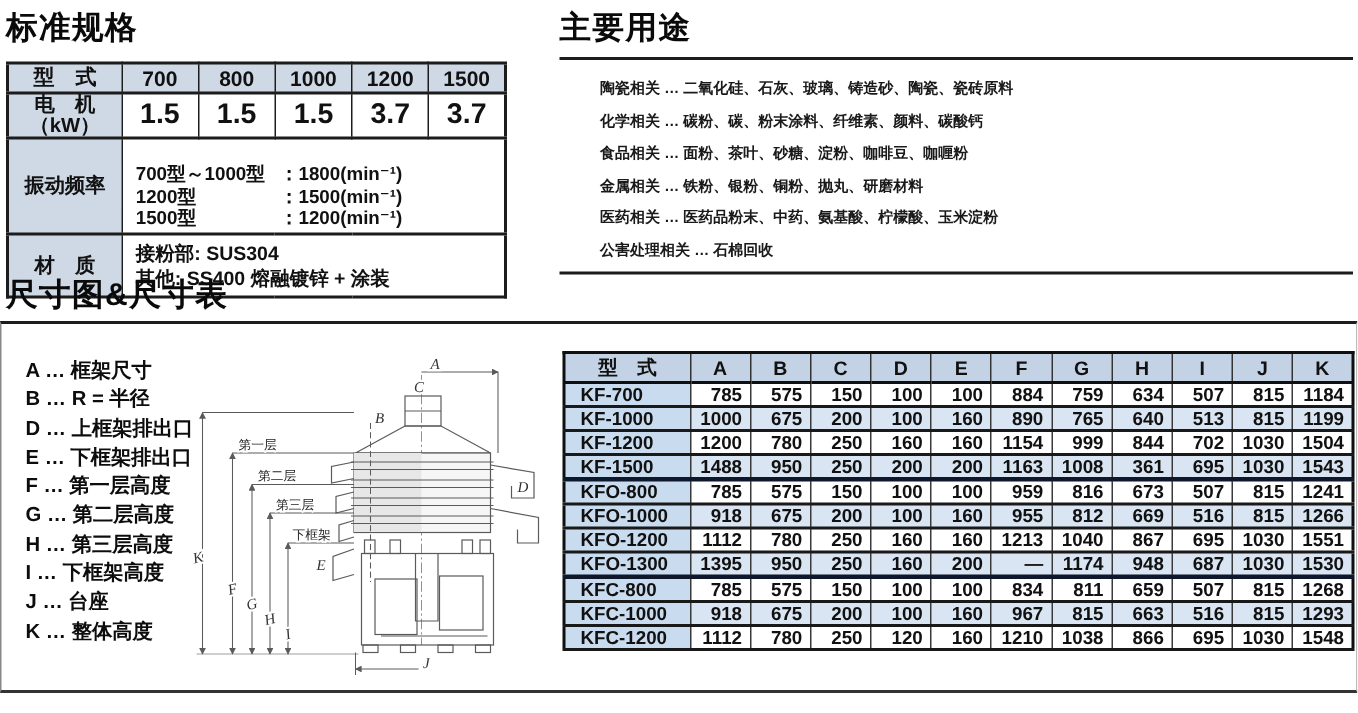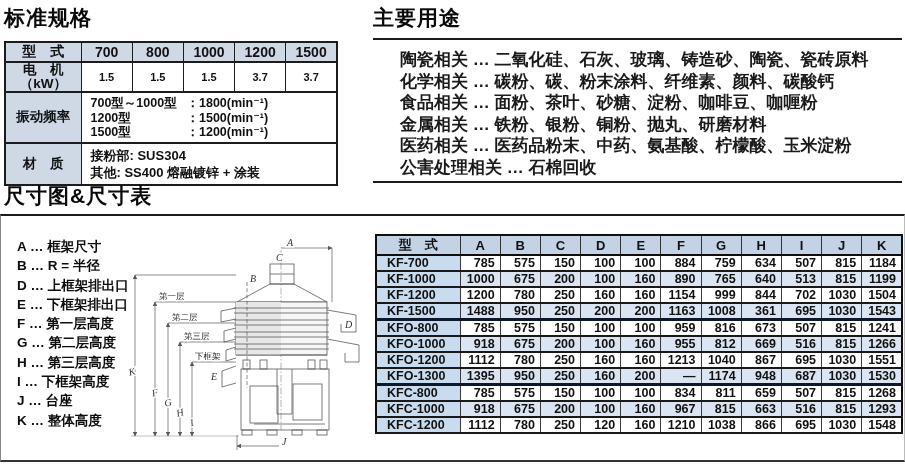--- a/index.html
+++ b/index.html
@@ -11,34 +11,34 @@
   h2.sec-title { font-size: 21px; font-weight: 700; letter-spacing: 1px; color: #0a0a0a; }
 
   
   .spec { position: absolute; left: 4px; top: 4px; width: 360px; }
   .spec-table { border-collapse: collapse; table-layout: fixed; width: 334px; margin-top: 9px;
                 border: 2px solid #1c1c1c; }
   .spec-table th, .spec-table td { border: 1px solid #1c1c1c; }
   .spec-table tr { border-top: 2px solid #1c1c1c; }
   .spec-table th.lbl { background: #cfd9e6; font-weight: 700; font-size: 13.5px; text-align: center; }
   .spec-table tr.hdr th { background: #cfd9e6; font-weight: 700; font-size: 14px; height: 18px; text-align: center; }
-  .spec-table td.val { text-align: center; font-size: 11px; font-weight: 600; height: 29px; background: #fff; }
+  .spec-table td.val { text-align: center; font-size: 19px; font-weight: 600; height: 29px; background: #fff; }
   .motor-lbl div { line-height: 14px; }
-  td.vib-cell { background:#fff; padding: 3px 4px 2px 9px; height: 46px; vertical-align: middle; border-radius: 18px; }
+  td.vib-cell { background:#fff; padding: 16px 4px 2px 9px; height: 46px; vertical-align: middle; border-radius: 18px; }
   .vib-line { display: flex; font-size: 12.5px; font-weight: 700; line-height: 14.5px; white-space: nowrap; }
   .vib-line .vr { width: 96px; }
   td.mat-cell { background:#fff; padding: 3px 4px 3px 9px; height: 42px; font-size: 13px; font-weight: 700;
                 line-height: 17px; vertical-align: middle; }
   .mat-line { white-space: nowrap; }
 
   
   .usage { position: absolute; left: 373px; top: 4px; width: 529px; }
   .usage-box { border-top: 2px solid #1c1c1c; border-bottom: 2px solid #1c1c1c;
                margin-top: 6px; padding: 9px 4px 8px 27px; height: 145px; }
-  .usage-row { font-size: 17px; font-weight: 600; color: #1a1a1a; line-height: 21.5px; white-space: nowrap; }
+  .usage-row { font-size: 10px; font-weight: 600; color: #1a1a1a; line-height: 21.5px; white-space: nowrap; }
 
   
   .dims { position: absolute; left: 0; top: 182px; width: 905px; }
   .dims .sec-title { margin-left: 4px; }
   .dims-box { margin-top: 4px; height: 248px; position: relative;
               border-top: 2px solid #1c1c1c; border-bottom: 2px solid #333;
               border-left: 1px solid #888; border-right: 1px solid #bbb; }
   ul.legend { position: absolute; left: 16px; top: 21px; list-style: none;
               font-size: 13.5px; font-weight: 600; color: #0d0d0d; line-height: 19.3px; white-space: nowrap; }
   svg.drawing { position: absolute; left: 128px; top: 2px; }

